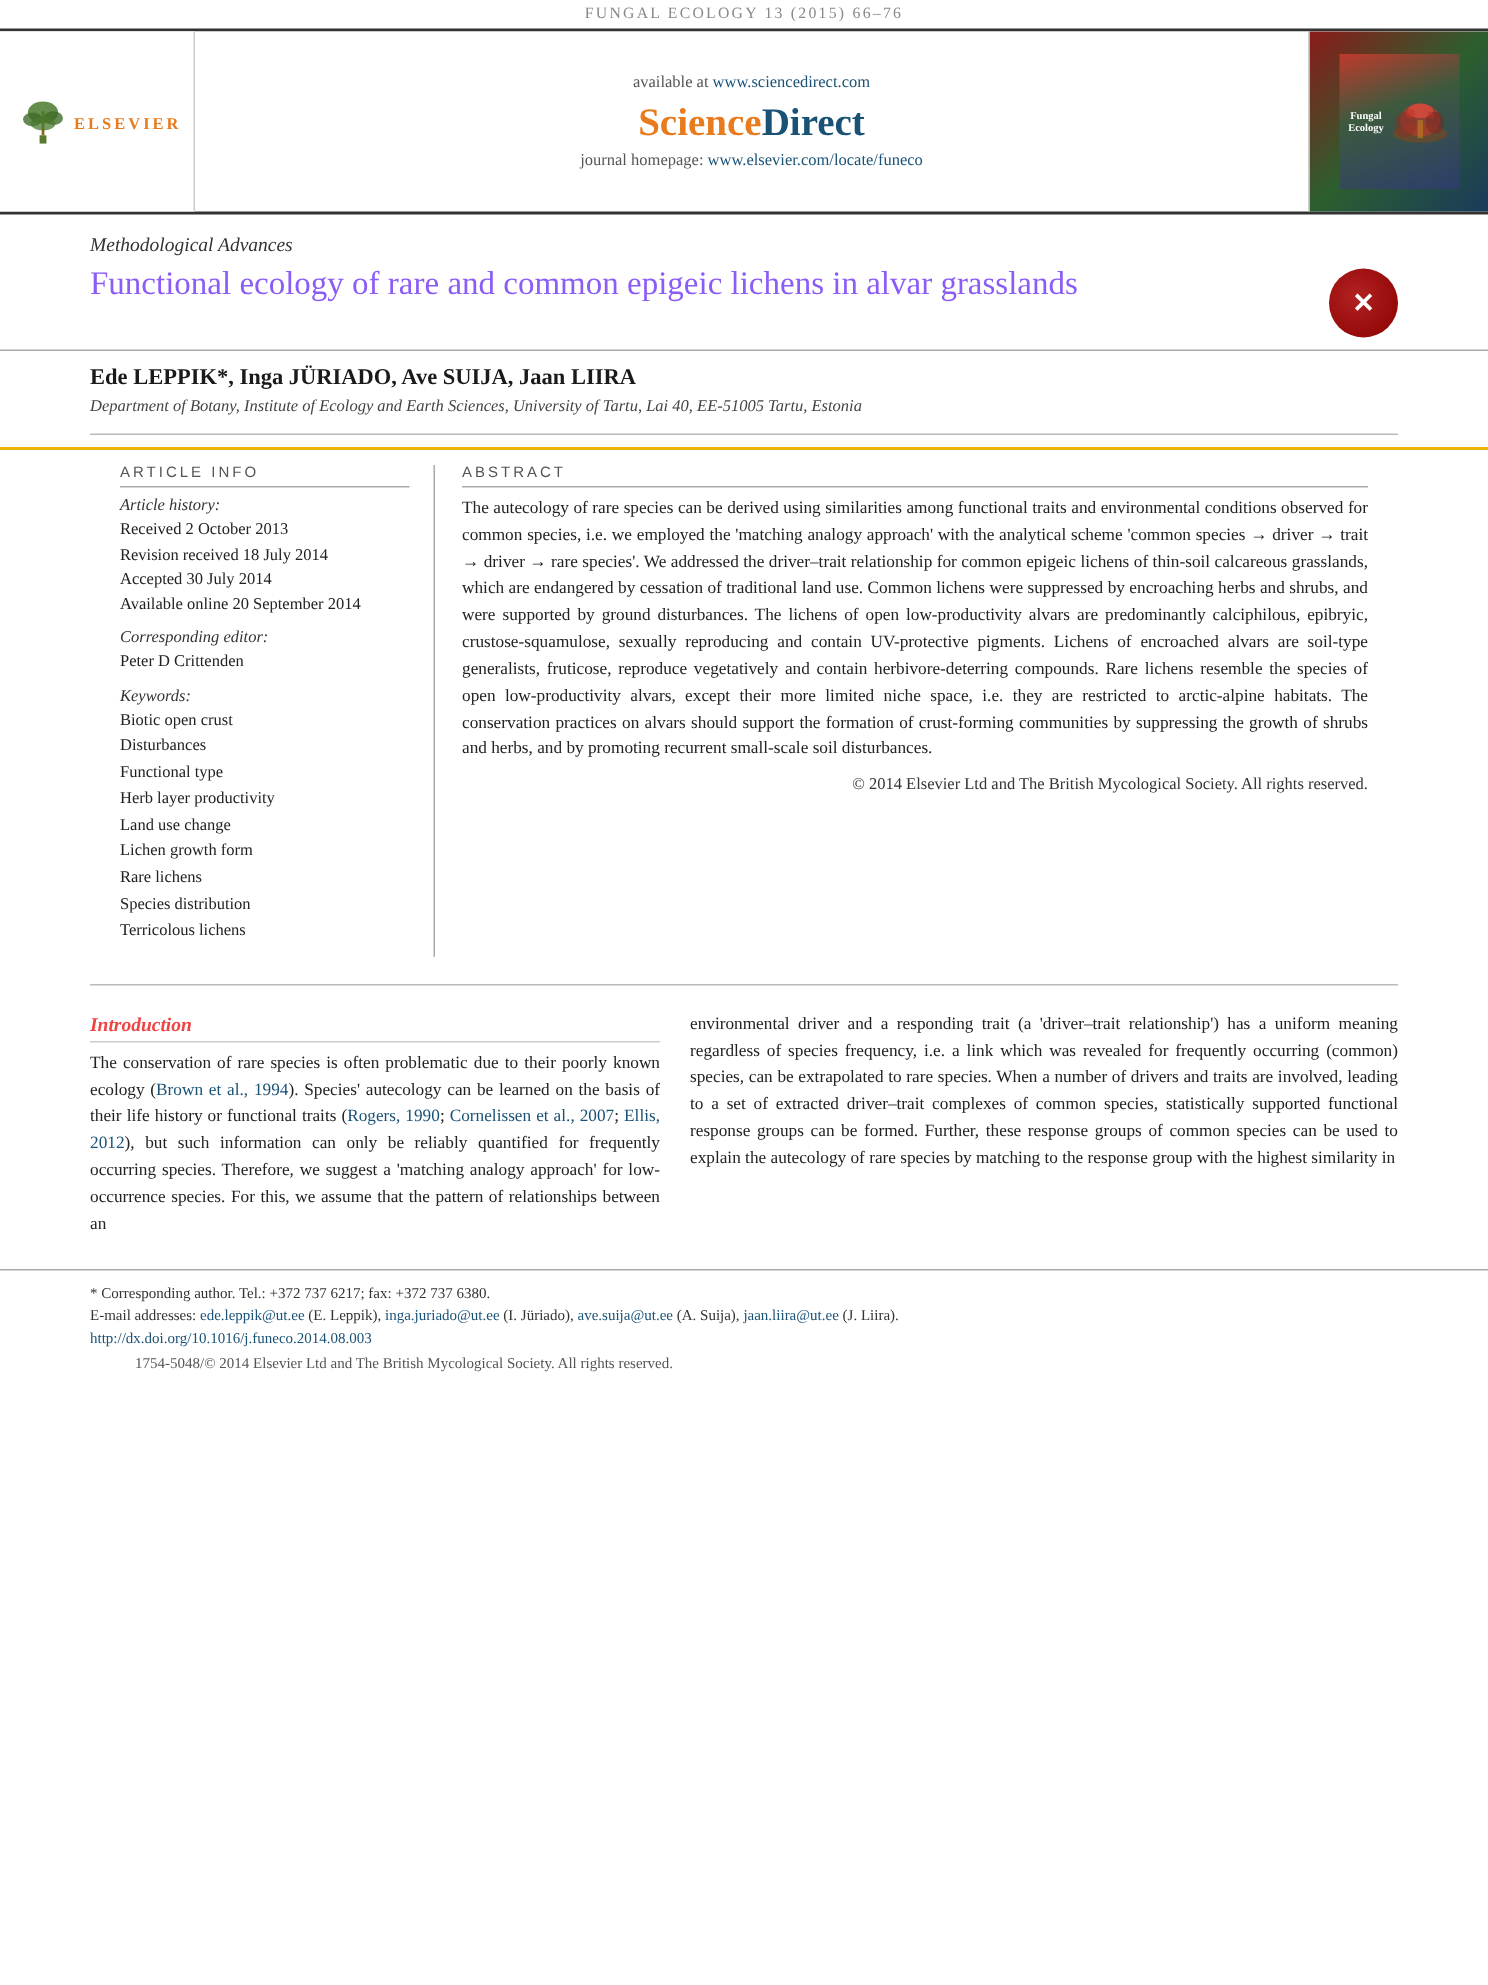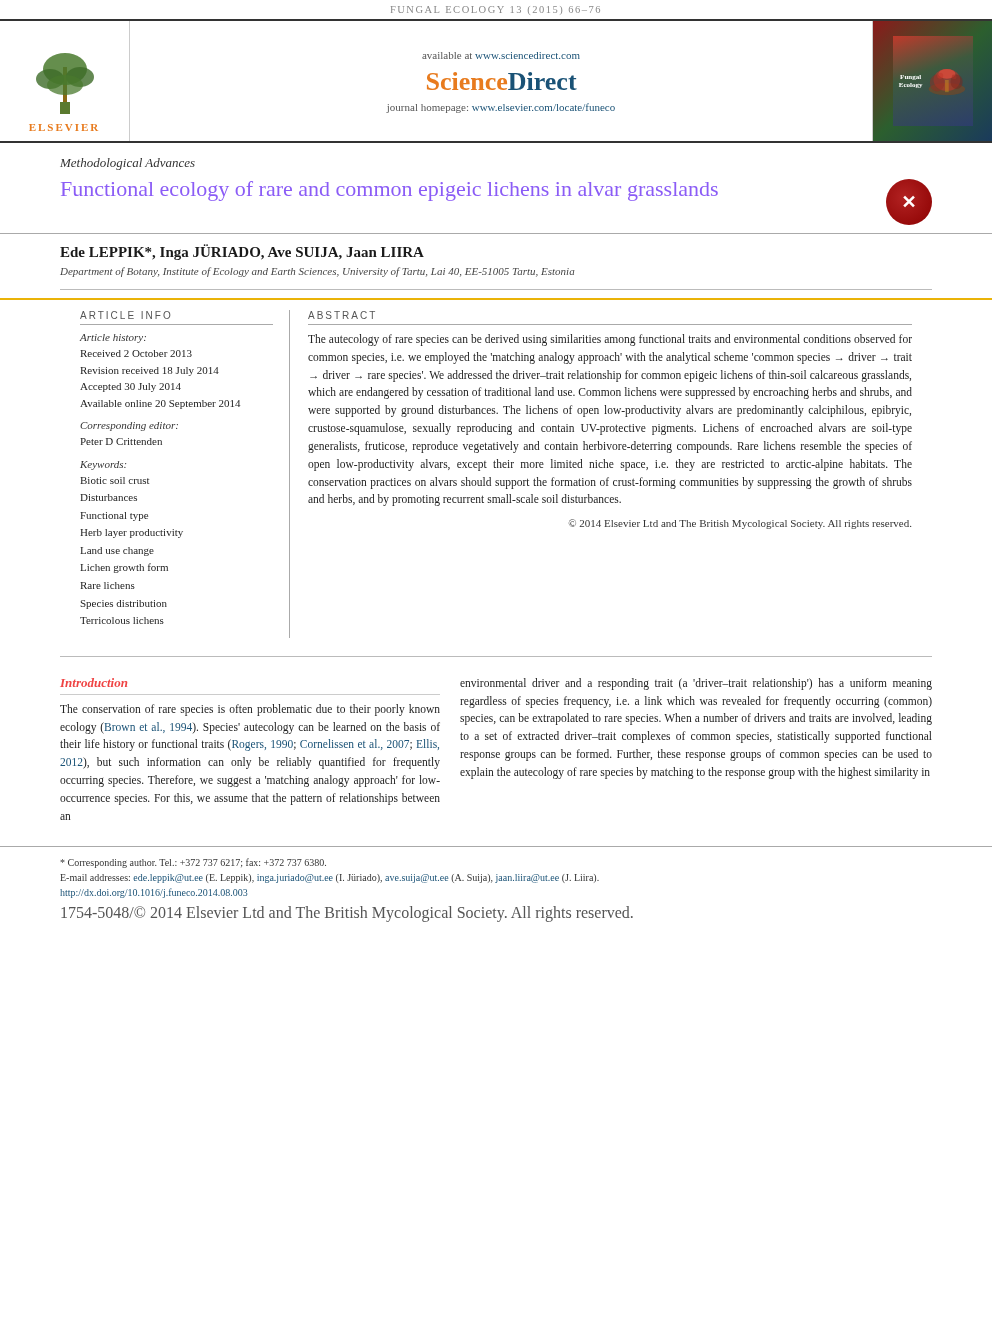--- a/index.html
+++ b/index.html
@@ -17,21 +17,21 @@
       display: flex;
       align-items: stretch;
       border-bottom: 2px solid #333;
       background: #fff;
     }
     .elsevier-logo-box {
       width: 130px;
       min-height: 120px;
       background: #fff;
       display: flex;
-      flex-direction: column;
+      flex-direction: row;
       align-items: center;
       justify-content: flex-end;
       padding: 8px;
       border-right: 1px solid #ccc;
     }
     .elsevier-logo-tree {
       width: 90px;
       height: 70px;
     }
     .elsevier-text {
@@ -265,23 +265,24 @@
       border-top: 1px solid #aaa;
       margin-top: 10px;
     }
     .footnote-text {
       font-size: 10px;
       color: #333;
       line-height: 1.5;
     }
     .footnote-link { color: #1a5276; text-decoration: none; font-size: 10px; }
     .copyright-bottom {
-      font-size: 16px;
+      font-size: 10px;
       color: #555;
       margin-top: 4px;
+      margin-left: 30px;
     }
 
     .journal-header-line {
       text-align: center;
       font-size: 10.5px;
       letter-spacing: 1.5px;
       color: #888;
       padding: 4px 0;
       text-transform: uppercase;
       border-bottom: 2px solid #333;
@@ -373,21 +374,21 @@
     </div>
 
     <div class="info-group">
       <div class="info-label">Corresponding editor:</div>
       <div class="info-value">Peter D Crittenden</div>
     </div>
 
     <div class="info-group">
       <div class="info-label">Keywords:</div>
       <div class="keywords-list">
-        <div>Biotic soil crust</div>
+        <div>Biotic open crust</div>
         <div>Disturbances</div>
         <div>Functional type</div>
         <div>Herb layer productivity</div>
         <div>Land use change</div>
         <div>Lichen growth form</div>
         <div>Rare lichens</div>
         <div>Species distribution</div>
         <div>Terricolous lichens</div>
       </div>
     </div>

